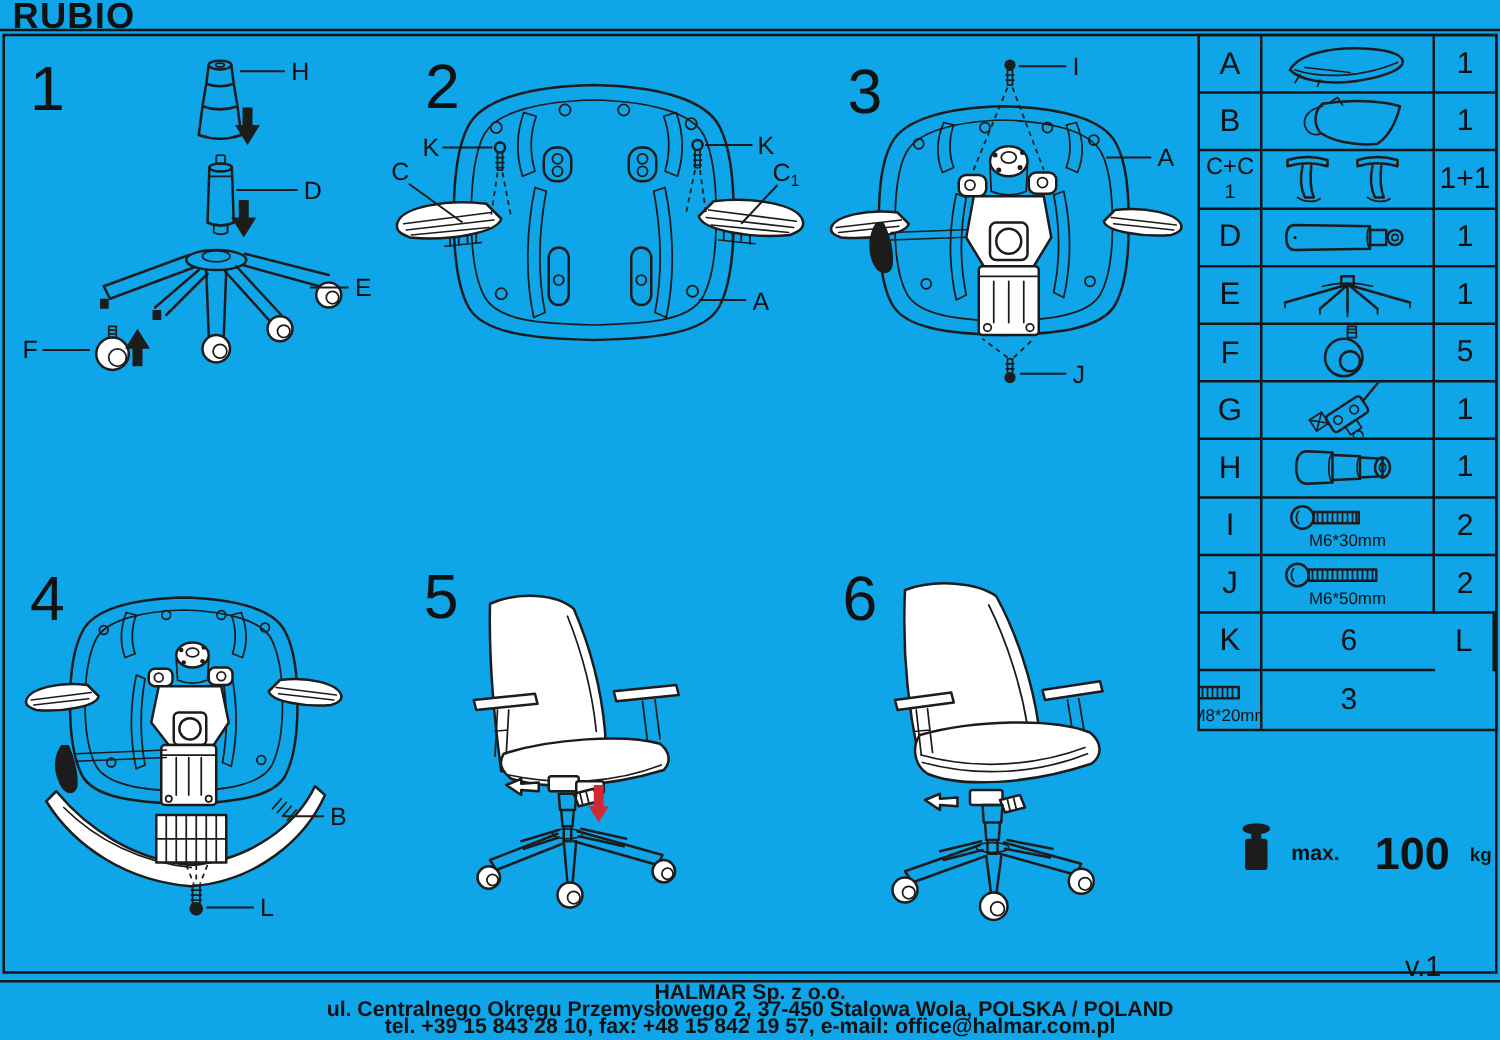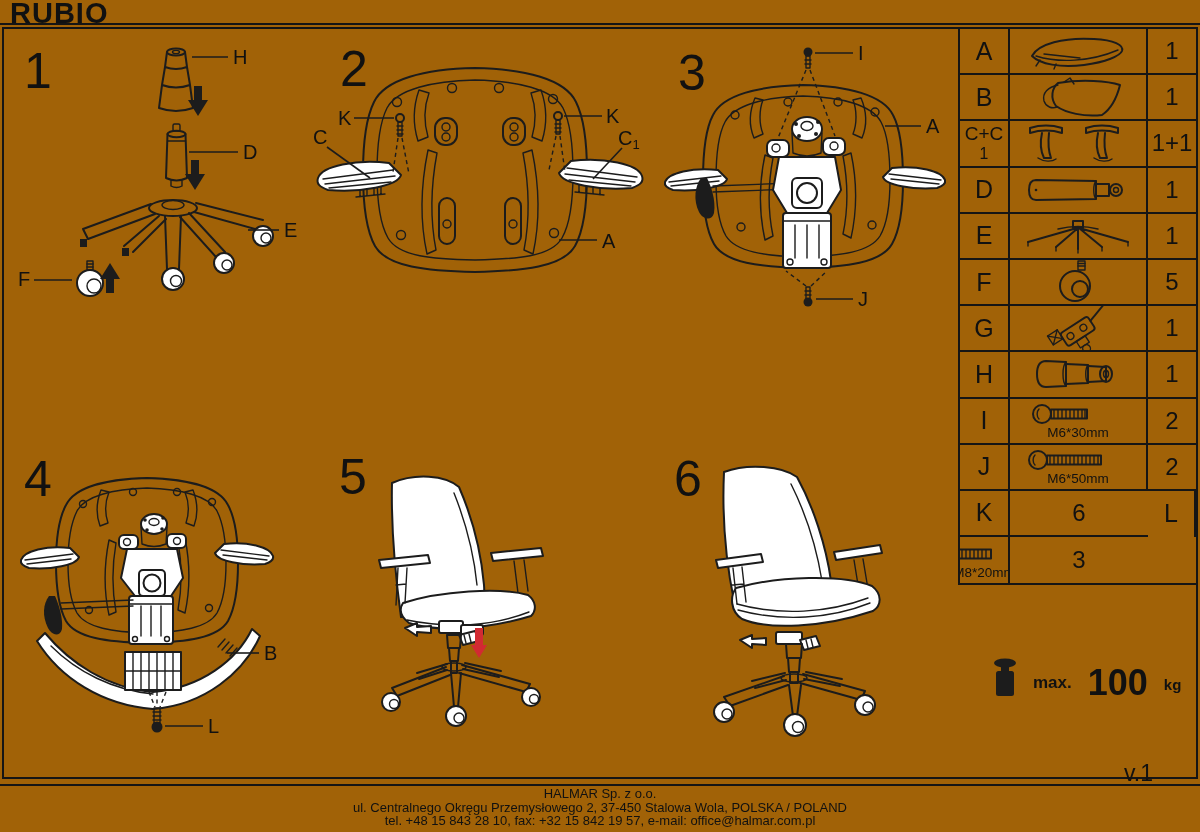--- a/index.html
+++ b/index.html
@@ -1,16 +1,16 @@
 <!DOCTYPE html>
 <html><head>
 <meta charset="utf-8">
 <style>
   html,body{margin:0;padding:0;background:#e9e9e9;}
-  .page{position:relative;width:1200px;height:832px;background:#a16207;overflow:hidden;
+  .page{position:relative;width:1200px;height:832px;background:#0ea5e9;overflow:hidden;
         font-family:"Liberation Sans",sans-serif;color:#111;}
   .abs{position:absolute;}
   .title{left:10px;top:-3px;font-size:29px;font-weight:bold;letter-spacing:1px;}
   .rule{left:0;width:1200px;height:2px;background:#151515;}
   .mainbox{left:2px;top:27px;width:1196px;height:752px;border:2px solid #151515;box-sizing:border-box;}
   .stepnum{font-size:50px;font-weight:400;line-height:1;}
   
   .ln{fill:none;stroke:#1c1c1c;stroke-width:2;stroke-linecap:round;stroke-linejoin:round;}
   .ln2{fill:none;stroke:#1c1c1c;stroke-width:1.4;stroke-linecap:round;stroke-linejoin:round;}
   .lnw{fill:#ffffff;stroke:#1c1c1c;stroke-width:2;stroke-linecap:round;stroke-linejoin:round;}
@@ -29,24 +29,24 @@
         align-items:center;justify-content:center;flex-direction:column;overflow:hidden;}
   .cell.c3{border-right:none;}
   .cell.lastrow{border-bottom:none;}
   .letter{font-size:25px;}
   .letter-sm{font-size:19px;align-items:center;}
   .qty{font-size:24px;}
   .scsize{font-size:13.5px;margin-top:-2px;}
   
   .weight{left:993px;top:658px;display:flex;align-items:flex-end;gap:16px;}
   .w-max{font-weight:bold;font-size:17px;padding-bottom:5px;}
-  .w-val{font-weight:bold;font-size:36px;line-height:0.82;}
+  .w-val{font-weight:bold;font-size:36px;line-height:0.82;margin-left:12px;}
   .w-unit{font-weight:bold;font-size:15px;padding-bottom:5px;}
   .version{left:1123px;top:760px;width:30px;font-size:23px;text-align:right;}
-  .footer{left:0;top:787px;width:1200px;text-align:center;font-size:13px;line-height:13.5px;}
+  .footer{left:0;top:787px;width:1200px;text-align:center;font-size:17px;line-height:13.5px;font-weight:bold;}
 </style>
 </head>
 <body>
 
 <div class="page">
 
   <div class="abs title">RUBIO</div>
   <div class="abs rule" style="top:23px"></div>
   <div class="abs mainbox"></div>
 
@@ -464,16 +464,16 @@
     <span class="w-val">100</span>
     <span class="w-unit">kg</span>
   </div>
 
   <div class="abs version">v.1</div>
 
   <div class="abs rule" style="top:784px"></div>
   <div class="abs footer">
     <div>HALMAR Sp. z o.o.</div>
     <div>ul. Centralnego Okręgu Przemysłowego 2, 37-450 Stalowa Wola, POLSKA / POLAND</div>
-    <div>tel. +48 15 843 28 10, fax: +32 15 842 19 57, e-mail: office@halmar.com.pl</div>
+    <div>tel. +39 15 843 28 10, fax: +48 15 842 19 57, e-mail: office@halmar.com.pl</div>
   </div>
 
 </div>
 
 </body></html>

